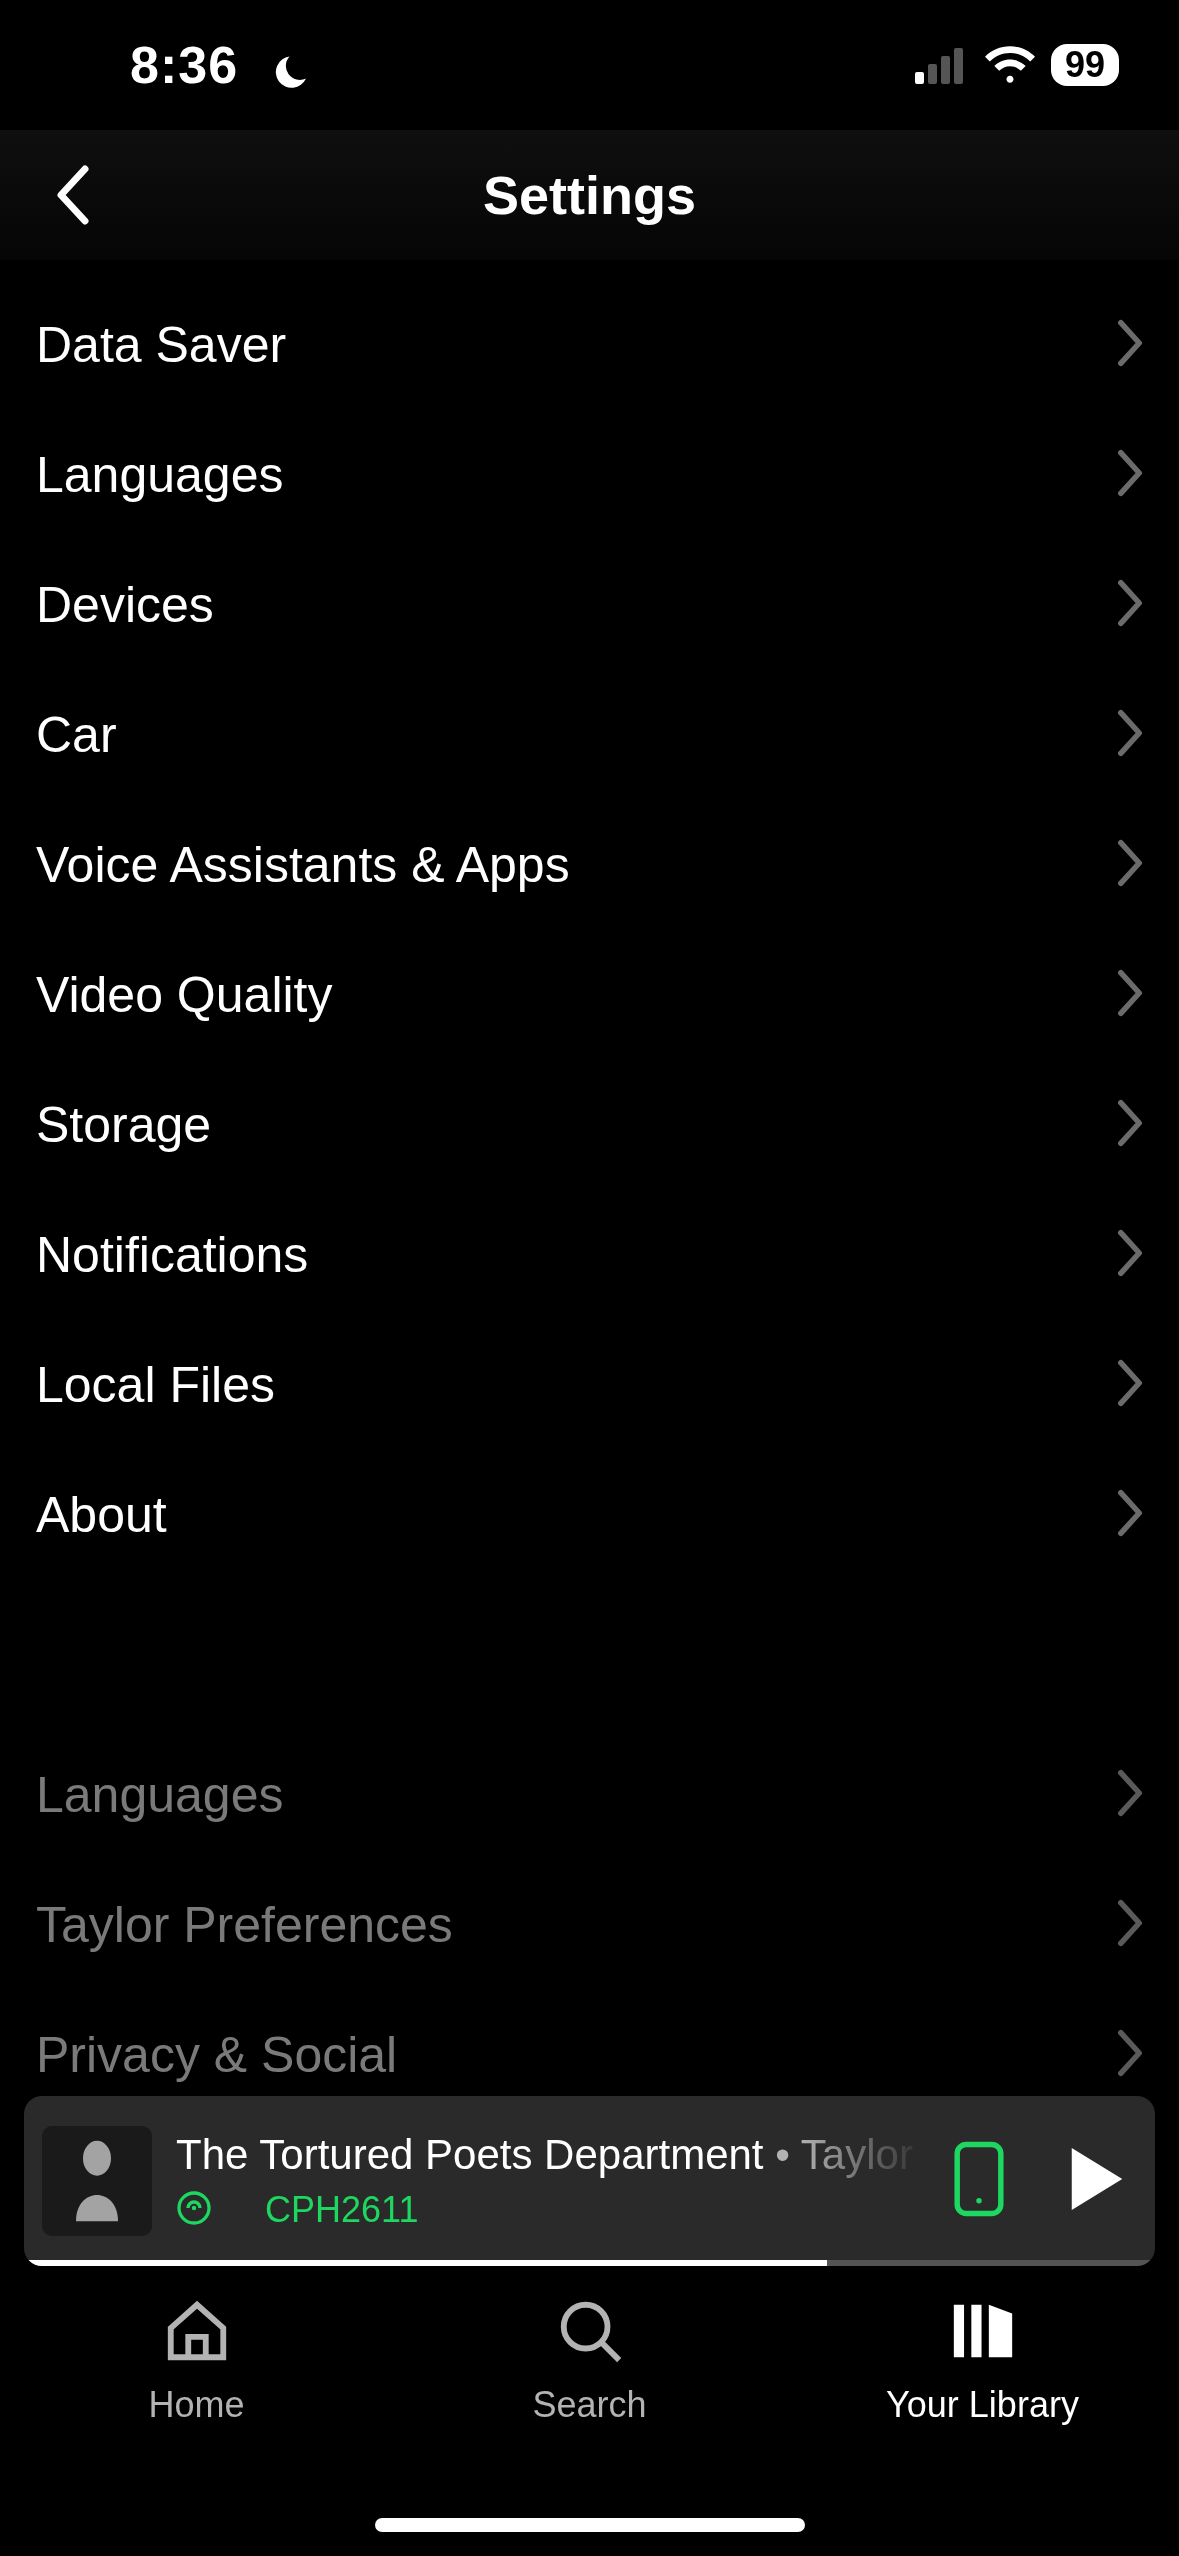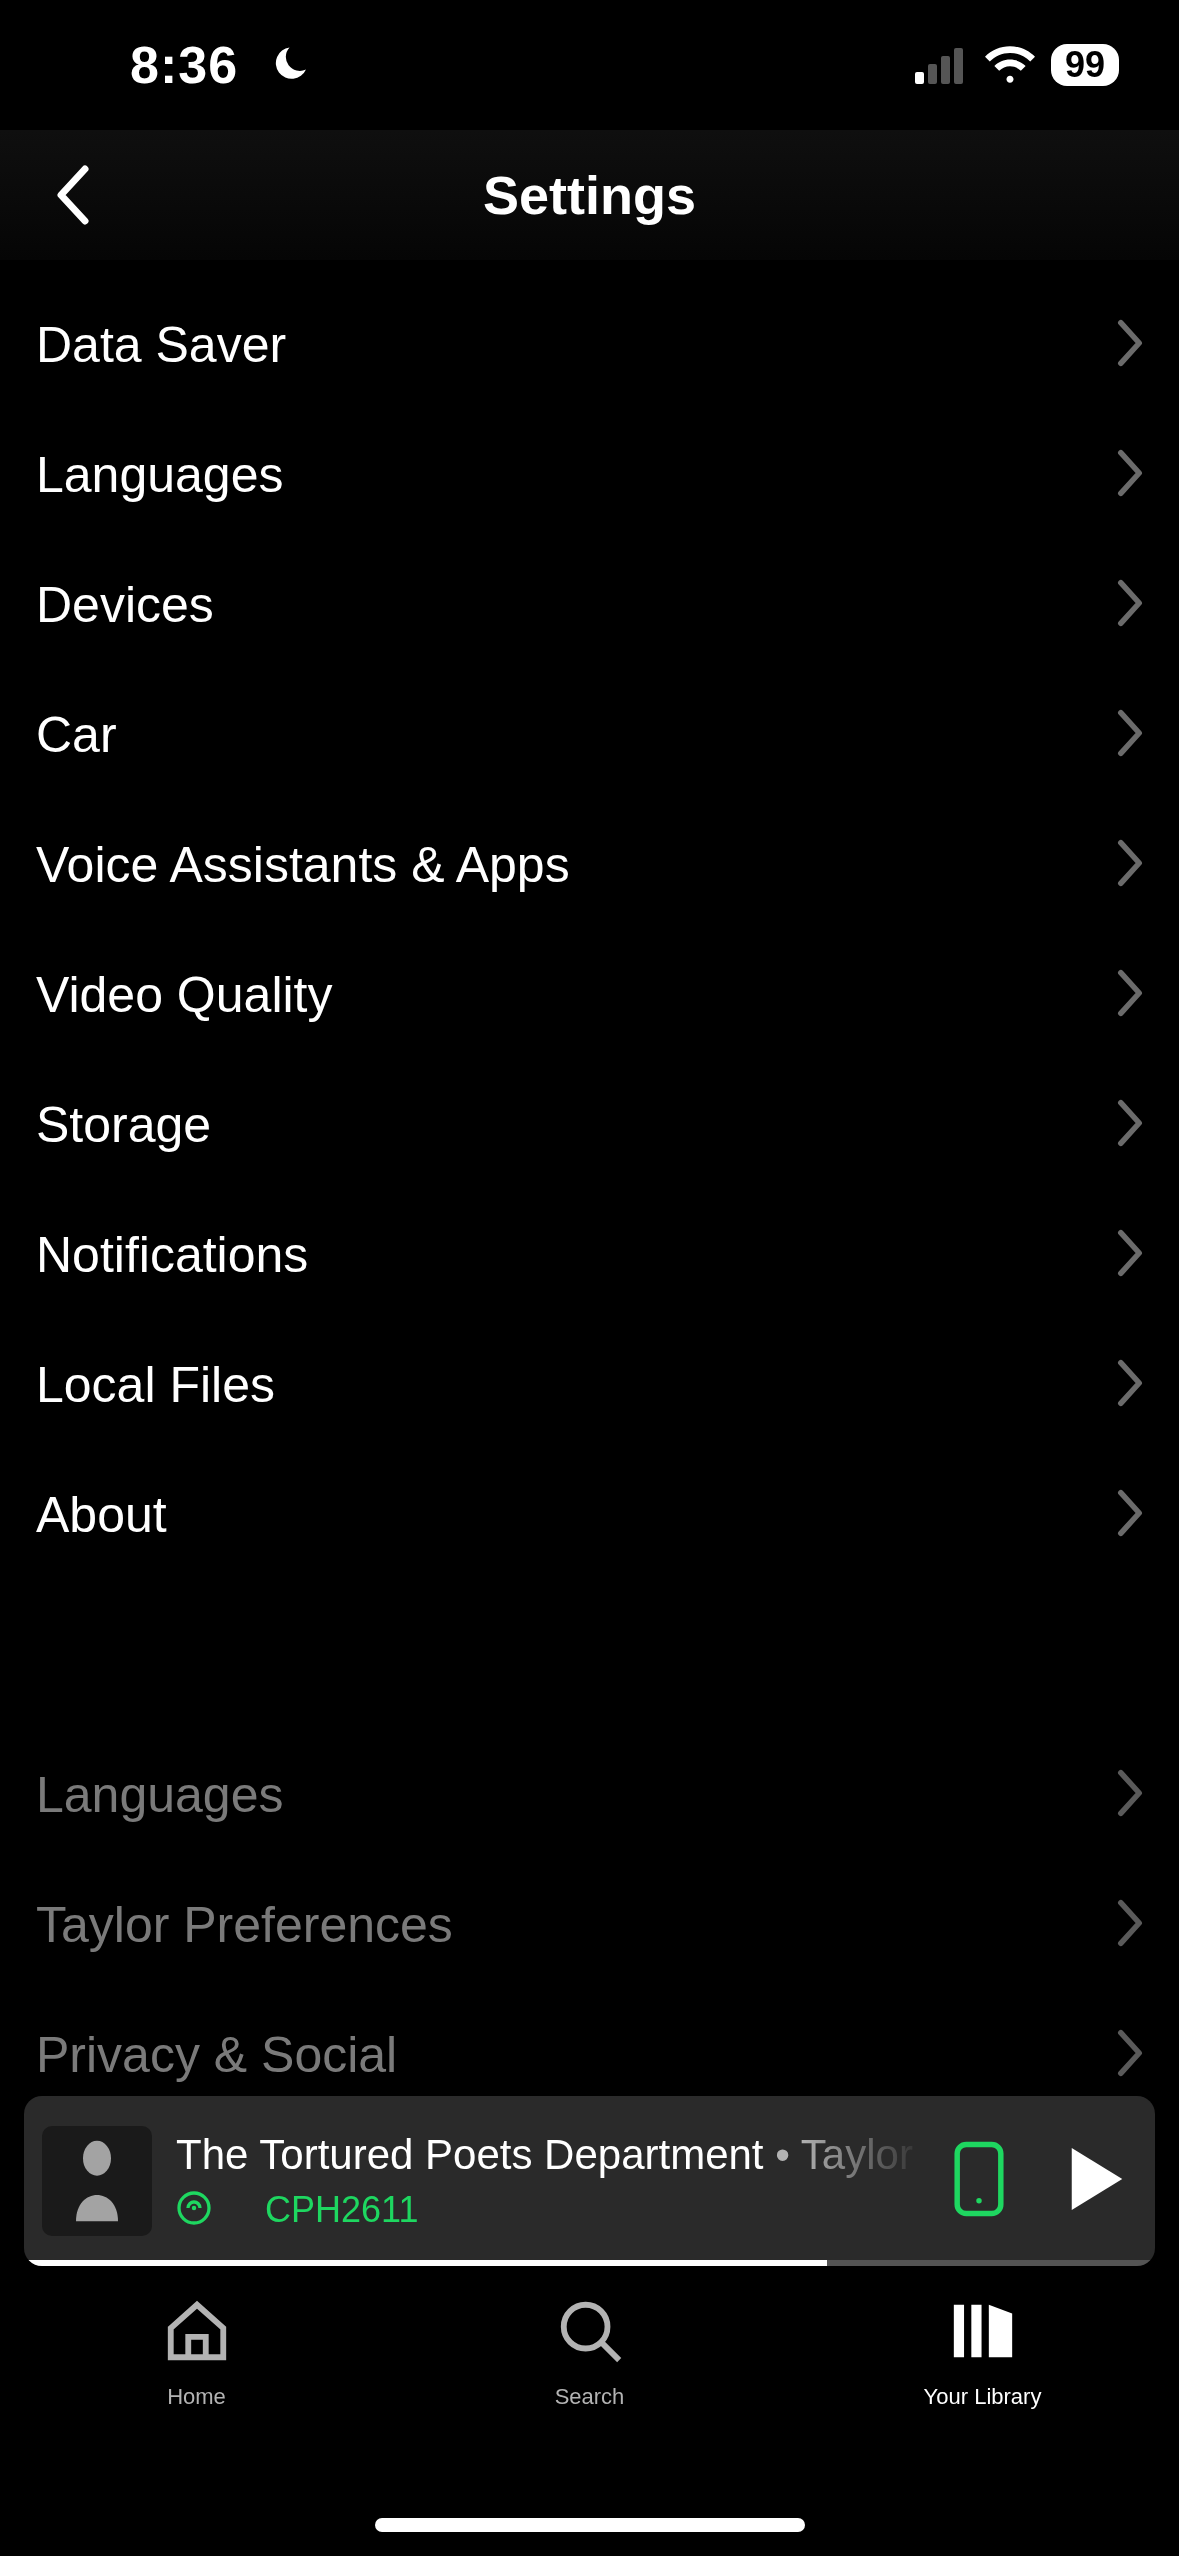--- a/index.html
+++ b/index.html
@@ -16,21 +16,21 @@
   
   .status-bar {
     height: 130px;
     display: flex;
     align-items: center;
     justify-content: space-between;
     padding: 0 60px 0 130px;
   }
   .status-left {
     display: flex;
-    align-items: center;
+    align-items: flex-end;
     gap: 30px;
   }
   .status-time {
     font-size: 52px;
     font-weight: 600;
     letter-spacing: 1px;
   }
   .status-right {
     display: flex;
     align-items: center;
@@ -184,21 +184,21 @@
     padding-top: 30px;
   }
   .nav-item {
     display: flex;
     flex-direction: column;
     align-items: center;
     gap: 14px;
     width: 33%;
   }
   .nav-label {
-    font-size: 22px;
+    font-size: 36px;
     color: #b3b3b3;
   }
   .nav-item.active .nav-label { color: #fff; }
 
   
   .hidden-text {
     position: absolute;
     left: 48px;
     right: 48px;
     bottom: 220px;

